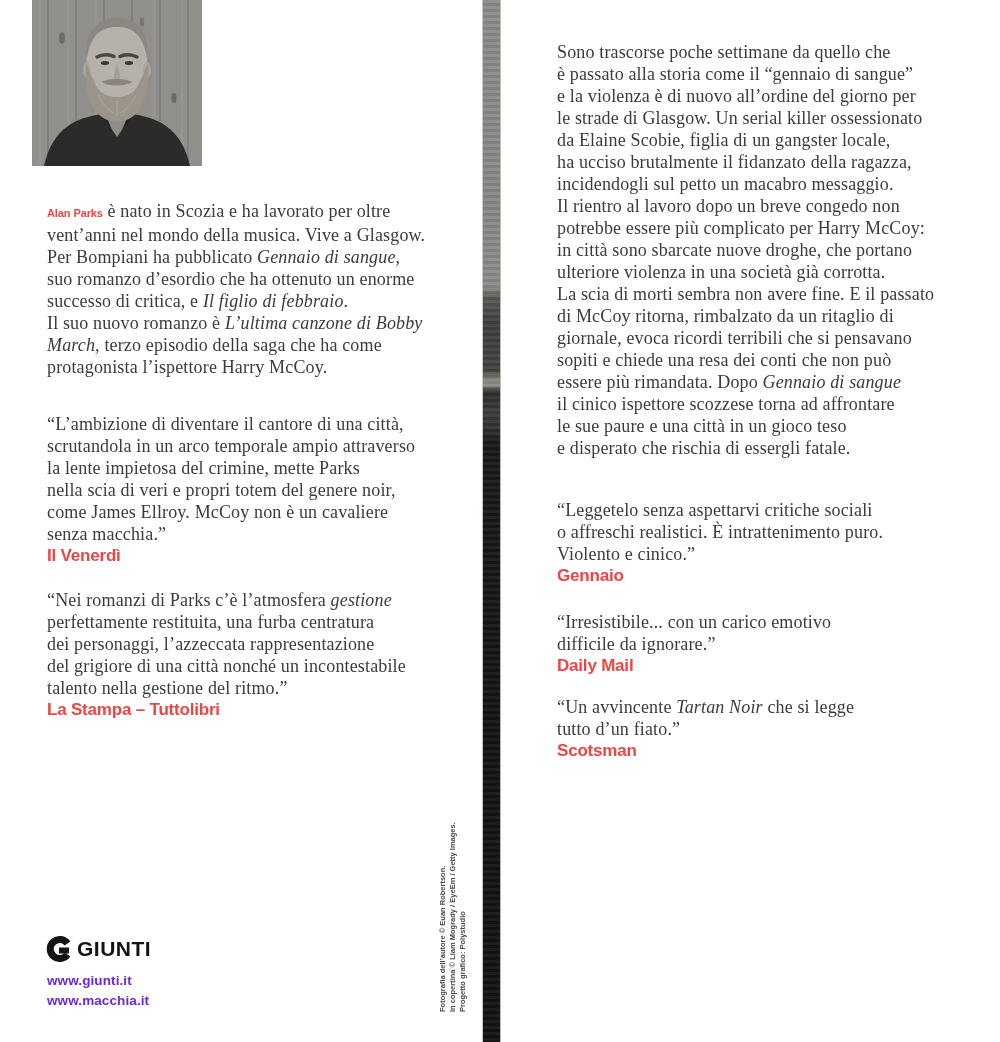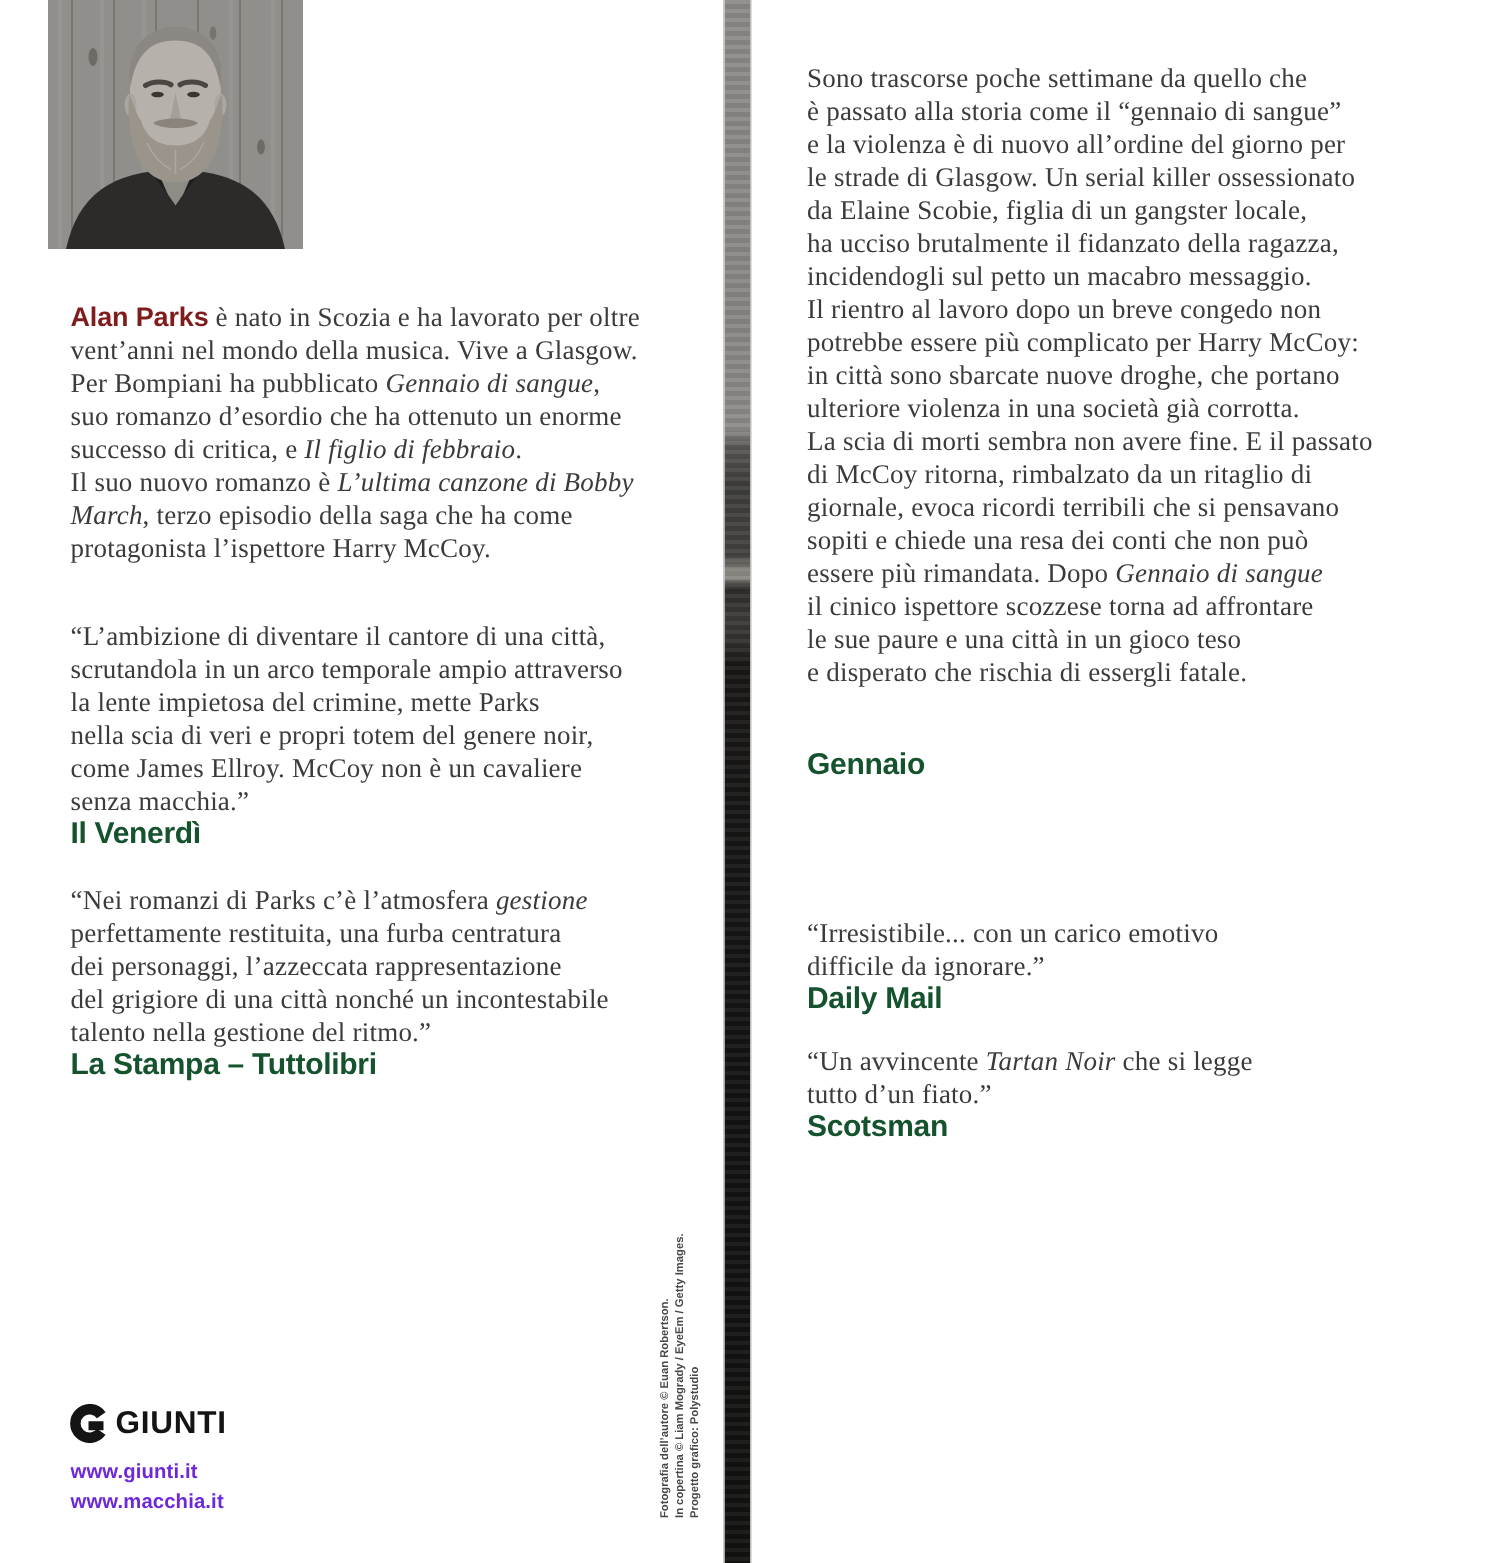--- a/index.html
+++ b/index.html
@@ -3,28 +3,28 @@
 <meta charset="utf-8">
 <style>
   html,body{margin:0;padding:0;background:#ffffff;}
   .jacket{
     position:relative;width:1000px;height:1042px;background:#ffffff;
     font-family:"Liberation Serif", serif;color:#3b3b3d;overflow:hidden;
   }
   .textblock{position:absolute;font-size:18px;line-height:22px;letter-spacing:0.15px;}
   .textblock i{font-style:italic;margin-top:28px;}
   .left-col{left:47px;width:425px;}
-  .right-col{left:538px;width:430px;}
+  .right-col{left:557px;width:430px;}
   .source{
     font-family:"Liberation Sans", sans-serif;font-weight:bold;
-    color:#14532d;font-size:20px;line-height:22px;letter-spacing:-0.2px;
+    color:#ef4444;font-size:17px;line-height:22px;letter-spacing:-0.2px;
   }
   .lead{
     font-family:"Liberation Sans", sans-serif;font-weight:bold;
-    color:#7f1d1d;font-size:18px;letter-spacing:-0.1px;
+    color:#ef4444;font-size:11px;letter-spacing:-0.1px;
   }
   .photo{position:absolute;left:32px;top:0;width:170px;height:166px;}
   .spine{
     position:absolute;left:482px;top:0;width:17px;height:1042px;
     background-image:
       repeating-linear-gradient(180deg, rgba(255,255,255,0.05) 0 3px, rgba(0,0,0,0.07) 3px 6px),
       linear-gradient(180deg,
         #8e8c89 0%, #8a8885 20%, #8e8c89 27.5%,
         #5a5855 28.6%, #403f3d 31%, #44423f 35.5%,
         #918e89 36.6%, #8c8984 37.0%,
@@ -135,20 +135,21 @@
     <div>Fotografia dell’autore © Euan Robertson.</div>
     <div>In copertina © Liam Mogrady / EyeEm / Getty Images.</div>
     <div>Progetto grafico: Polystudio</div>
   </div>
 
   <div class="spine"></div>
 
   <div class="textblock right-col" style="top:41px">Sono trascorse poche settimane da quello che<br>è passato alla storia come il “gennaio di sangue”<br>e la violenza è di nuovo all’ordine del giorno per<br>le strade di Glasgow. Un serial killer ossessionato<br>da Elaine Scobie, figlia di un gangster locale,<br>ha ucciso brutalmente il fidanzato della ragazza,<br>incidendogli sul petto un macabro messaggio.<br>Il rientro al lavoro dopo un breve congedo non<br>potrebbe essere più complicato per Harry McCoy:<br>in città sono sbarcate nuove droghe, che portano<br>ulteriore violenza in una società già corrotta.<br>La scia di morti sembra non avere fine. E il passato<br>di McCoy ritorna, rimbalzato da un ritaglio di<br>giornale, evoca ricordi terribili che si pensavano<br>sopiti e chiede una resa dei conti che non può<br>essere più rimandata. Dopo <i>Gennaio di sangue</i><br>il cinico ispettore scozzese torna ad affrontare<br>le sue paure e una città in un gioco teso<br>e disperato che rischia di essergli fatale.</div>
 
   <div class="textblock right-col" style="top:499px">
+    <div>“Leggetelo senza aspettarvi critiche sociali<br>o affreschi realistici. È intrattenimento puro.<br>Violento e cinico.”</div>
     <div class="source">Gennaio</div>
   </div>
 
   <div class="textblock right-col" style="top:696px">
     <div>“Un avvincente <i>Tartan Noir</i> che si legge<br>tutto d’un fiato.”</div>
     <div class="source">Scotsman</div>
   </div>
 
   <div class="textblock right-col" style="top:611px">
     <div>“Irresistibile... con un carico emotivo<br>difficile da ignorare.”</div>

